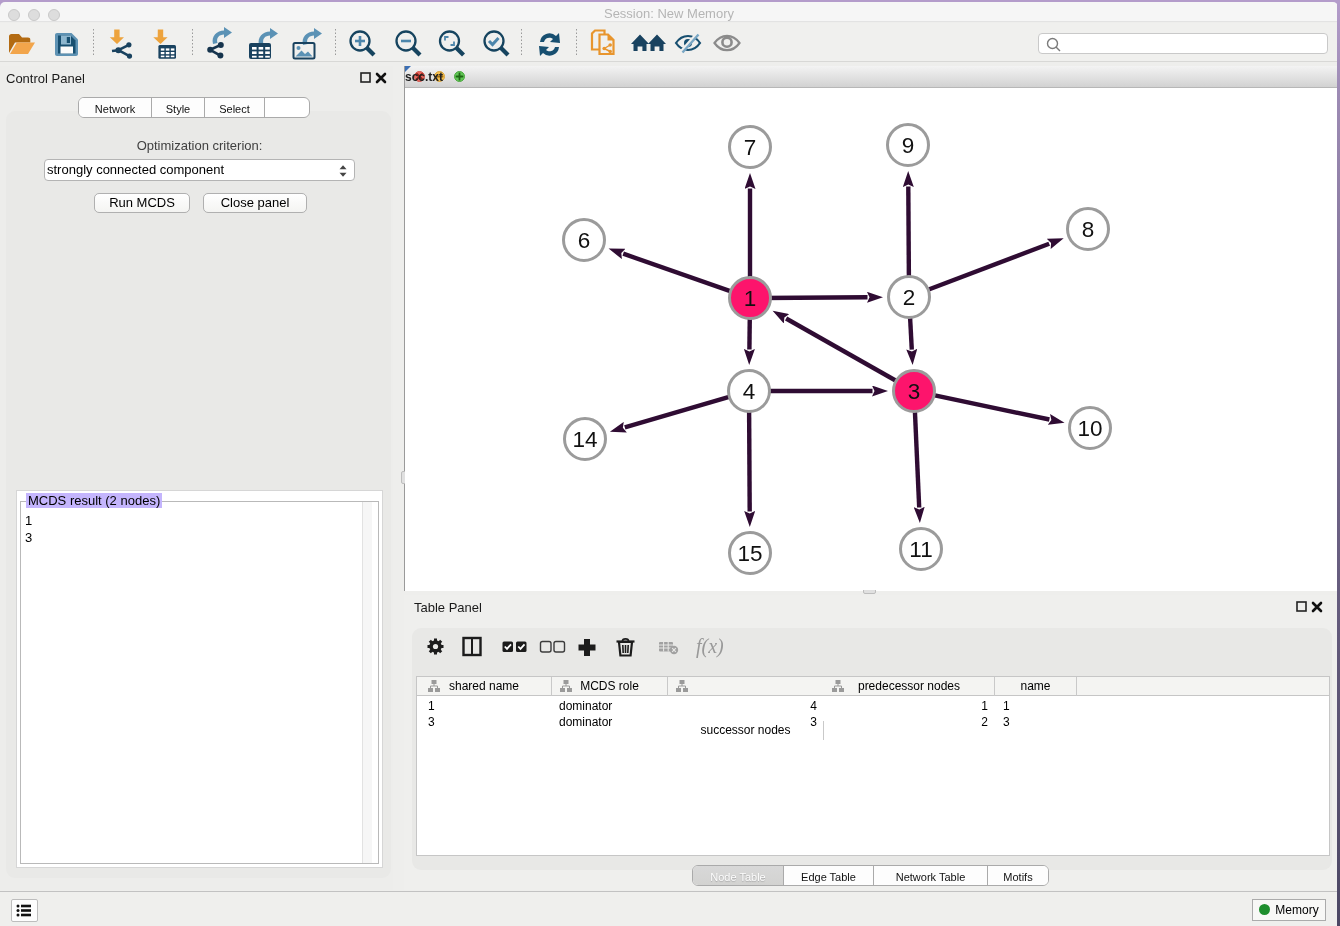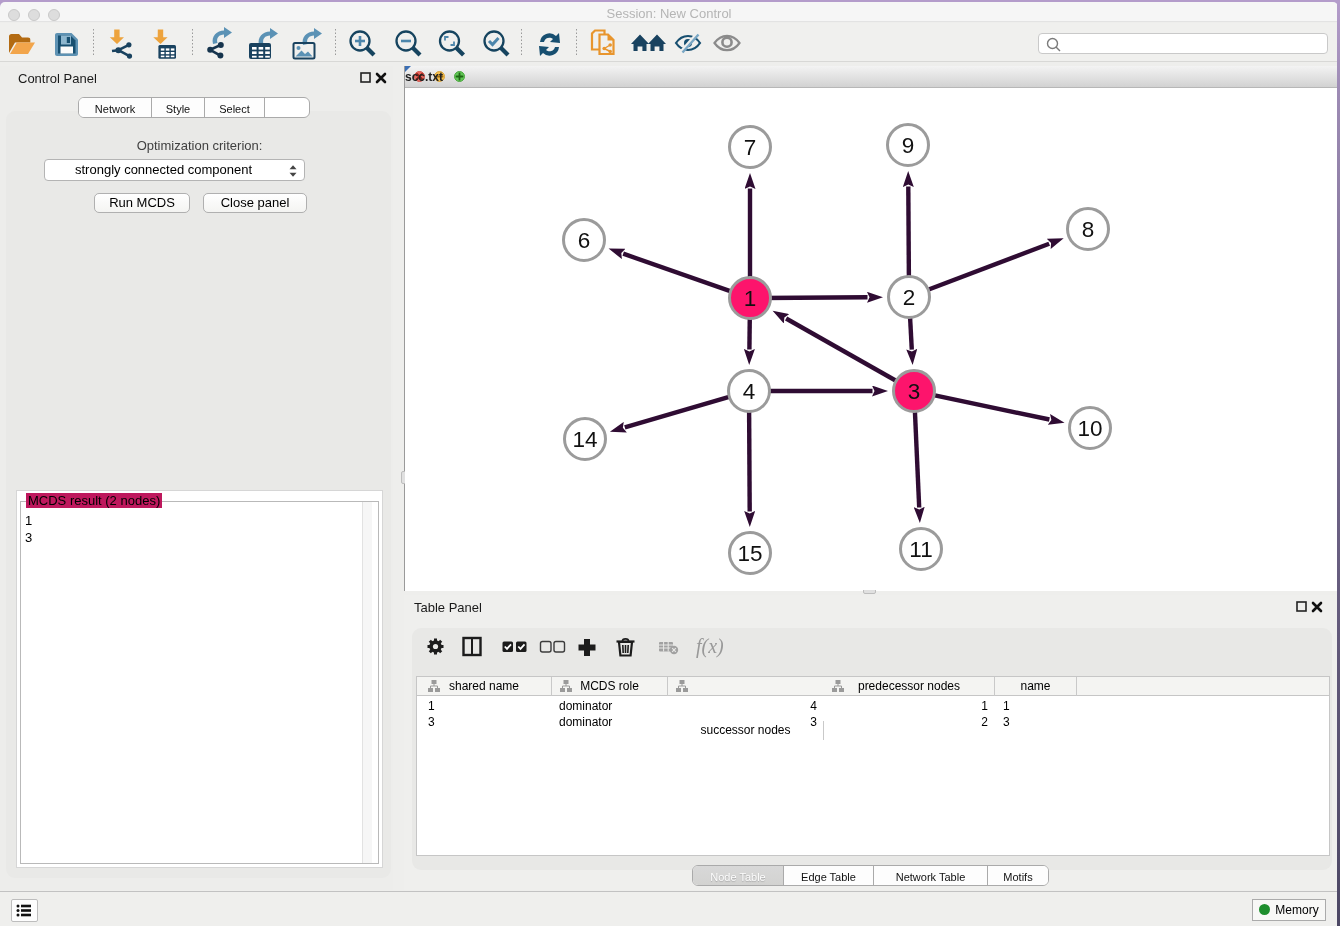--- a/index.html
+++ b/index.html
@@ -19,45 +19,45 @@
   font-size:13px; color:#b5b5b5; }
 
 
 #toolbar { left:0; top:23px; width:1338px; height:39px; background:#f0f0ee;
   border-bottom:1px solid #d8d8d6; }
 #searchbox { position:absolute; left:1038px; top:10px; width:290px; height:21px;
   background:#fff; border:1px solid #c9c9c9; border-radius:4px; }
 
 
 #cpanel { left:0; top:66px; width:393px; height:824px; background:#ededeb; }
-#cp-title { position:absolute; left:18px; top:5px; font-size:13px; color:#1a1a1a; }
+#cp-title { position:absolute; left:6px; top:5px; font-size:13px; color:#1a1a1a; }
 #cp-group { position:absolute; left:6px; top:45px; width:385px; height:767px;
   border-radius:9px; background:#e9e9e7; }
 .tabrow { position:absolute; display:flex; font-size:11px; color:#111;
   border:1px solid #aaa; border-radius:6px; overflow:hidden; background:#fff; }
 .tabrow .tab { display:flex; align-items:center; justify-content:center;
   border-right:1px solid #aaa; background:#fdfdfd; }
 .tabrow .tab:last-child { border-right:none; }
 .tabrow .tab.sel { background:linear-gradient(#d8d8d8,#d2d2d0); color:#fcfcfc;
   text-shadow:0 1px 1px #aaa; }
 #cp-tabs { left:78px; top:31px; height:21px; }
 #cp-tabs .tab { height:21px; }
 #opt-label { position:absolute; left:8px; top:72px; width:383px; text-align:center;
   font-size:13px; color:#404040; }
-#combo { position:absolute; left:44px; top:93px; width:261px; height:22px;
+#combo { position:absolute; left:44px; top:93px; width:311px; height:22px;
   background:#fff; border:1px solid #b4b4b4; border-radius:4px;
-  font-size:13px; color:#000; line-height:20px; padding-left:30px; }
+  font-size:13px; color:#000; line-height:20px; padding-left:2px; }
 .btn { position:absolute; height:20px; background:linear-gradient(#ffffff,#f4f4f2);
   border:1px solid #b0b0b0; border-radius:5px; font-size:13px; color:#000;
   text-align:center; line-height:18px; }
 #mcds-box { position:absolute; left:16px; top:424px; width:367px; height:378px;
   background:#ffffff; border:1px solid #d6d6d6; }
 #mcds-fs { position:absolute; left:3px; top:10px; right:3px; bottom:3px;
   border:1px solid #b9b9b9; }
-#mcds-legend { position:absolute; left:5px; top:-9px; background:#be185d;
+#mcds-legend { position:absolute; left:5px; top:-9px; background:#c4b5fd;
   padding:0 2px; font-size:13px; color:#000; }
 #mcds-scroll { position:absolute; right:6px; top:0px; width:10px; height:100%;
   background:#f6f6f6; border-left:1px solid #e2e2e2; }
 
 
 #netwin { left:404px; top:66px; width:934px; height:525px; background:#fff;
   border-left:1px solid #9a9a9a; }
 #net-titlebar { position:absolute; left:0; top:0; width:100%; height:22px;
   background:linear-gradient(#f3f3f3,#dcdcdc 70%,#d2d2d2);
   border-bottom:1px solid #b7b7b7; }
@@ -91,21 +91,21 @@
   background:#f8f8f6; border:1px solid #ababab; font-size:12px; color:#000;
   text-align:center; line-height:20px; }
 </style>
 </head>
 <body>
 <div class="abs" id="desktop-top"></div>
 <div class="abs" id="titlebar">
   <div class="tl" style="left:8px;"></div>
   <div class="tl" style="left:28px;"></div>
   <div class="tl" style="left:48px;"></div>
-  <div id="title-text">Session: New Control</div>
+  <div id="title-text">Session: New Memory</div>
 </div>
 <div class="abs" id="toolbar">
 <svg width="1338" height="39" viewBox="0 0 1338 39" style="position:absolute;left:0;top:0;">
 
 <path d="M9,30 L9,13.5 C9,12 10,11 11.5,11 L19,11 L22,14.5 L28,14.5 C29.5,14.5 30.3,15.4 30.3,16.8 L30.3,19.5 L15,19.5 L9,30 Z" fill="#b36b12"></path>
 <path d="M10,31 L16.8,19.5 L35,19.5 L28,31 Z" fill="#f2a54b"></path>
 
 <path d="M55,12 C55,10.9 55.9,10 57,10 L71.5,10 L78,16.5 L78,31 C78,32.1 77.1,33 76,33 L57,33 C55.9,33 55,32.1 55,31 Z" fill="#5e92b3"></path>
 <path d="M58,12.5 L70.5,12.5 L75.5,17.5 L75.5,30.5 L58,30.5 Z" fill="#174f70"></path>
 <rect x="61" y="12.5" width="10" height="9" fill="#8db6ce"></rect>

